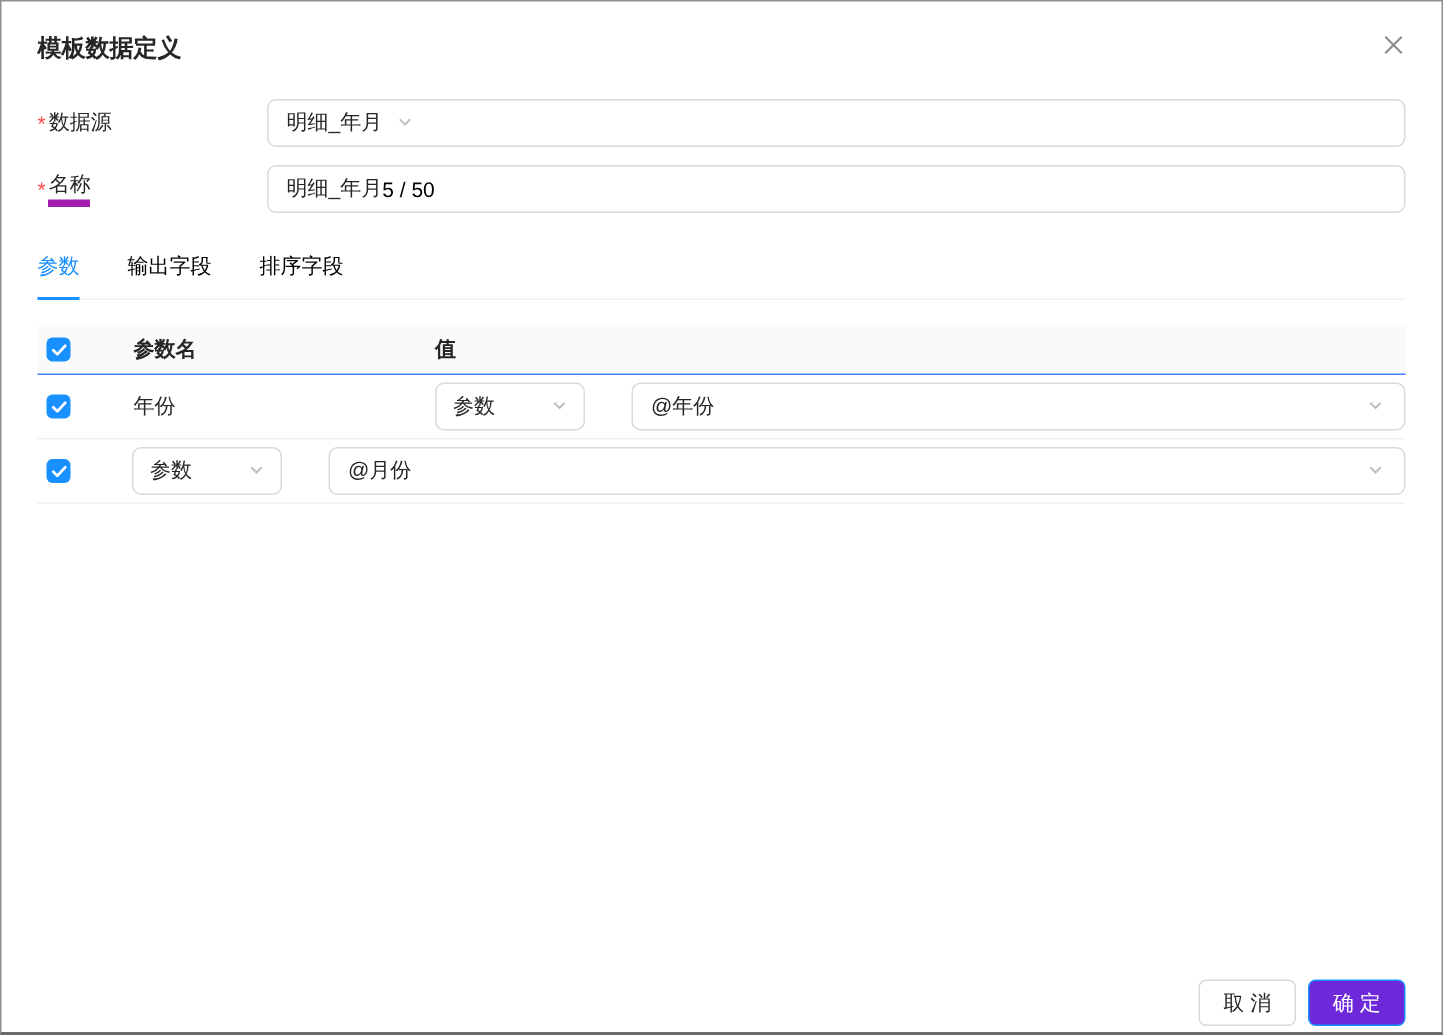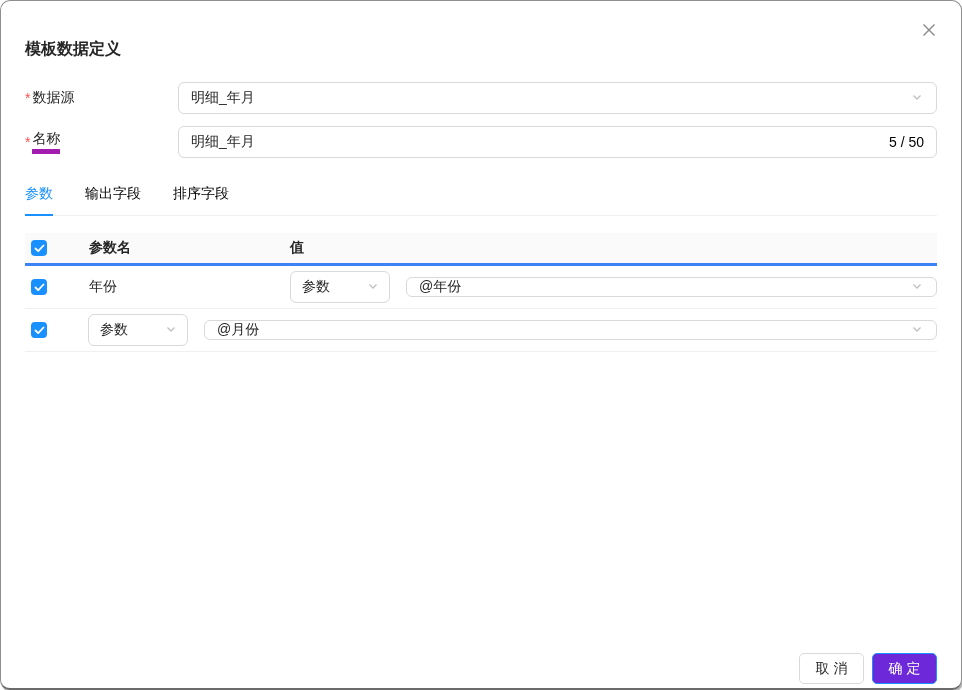--- a/index.html
+++ b/index.html
@@ -9,23 +9,23 @@
     font-family: "Liberation Sans", "DejaVu Sans", sans-serif;
     color: #262626;
     font-size: 14px;
   }
   .dialog {
     position: relative;
     width: 962px; height: 690px;
     background: #ffffff;
     border: 1px solid #8f8f8f;
     border-bottom: 2px solid #6b6b6b;
-    border-radius: 10px;
+    border-radius: 0;
     box-shadow: 1px 2px 0 rgba(90,90,90,0.45);
-    padding: 36px 24px;
+    padding: 20px 24px;
     overflow: hidden;
   }
   .dlg-title {
     font-size: 16px;
     font-weight: 700;
     color: #262626;
     line-height: 24px;
   }
   .close-btn {
     position: absolute;
@@ -43,21 +43,20 @@
   .req-mark { color: #ff4d4f; margin-right: 2px; font-size: 14px; }
   .label-underlined { border-bottom: 5px solid #a21caf; padding-bottom: 1px; }
   .field-col { flex: 1; }
   .select-box, .input-box {
     height: 32px;
     border: 1px solid #d9d9d9;
     border-radius: 6px;
     background: #fff;
     display: flex;
     align-items: center;
-    justify-content: space-between;
     padding: 0 12px;
     width: 100%;
   }
   .input-counter { color: #000000; }
   .chev { flex: 0 0 auto; margin-left: 8px; }
   
   .tabs {
     margin-top: 17px;
     display: flex;
     gap: 32px;
@@ -78,21 +77,21 @@
     height: 2px;
     background: #1890ff;
   }
   
   .param-table { margin-top: 17px; }
   .t-row { display: flex; align-items: center; }
   .t-head {
     height: 33px;
     background: #fafafa;
     font-weight: 700;
-    border-bottom: 3px solid #3b82f6;
+    border-bottom: 1px solid #3b82f6;
   }
   .t-body-row {
     height: 43px;
     border-bottom: 1px solid #f0f0f0;
   }
   .col-check { width: 52px; padding-left: 6px; display: flex; align-items: center; }
   .col-name  { width: 202px; padding-left: 12px; }
   .col-value { flex: 1; padding-left: 11px; display: flex; align-items: center; }
   .checkbox {
     width: 16px; height: 16px;
@@ -106,22 +105,22 @@
     height: 32px;
     border: 1px solid #d9d9d9;
     border-radius: 6px;
     display: flex; align-items: center; justify-content: space-between;
     padding: 0 9px 0 11px;
     background: #fff;
     flex: 0 0 auto;
   }
   .wide-select {
     flex: 1;
-    margin-left: 16px;
-    height: 20px;
+    margin-left: 31px;
+    height: 32px;
     border: 1px solid #d9d9d9;
     border-radius: 6px;
     display: flex; align-items: center; justify-content: space-between;
     padding: 0 12px;
     background: #fff;
     gap: 22px;
   }
   
   .footer {
     position: absolute;

